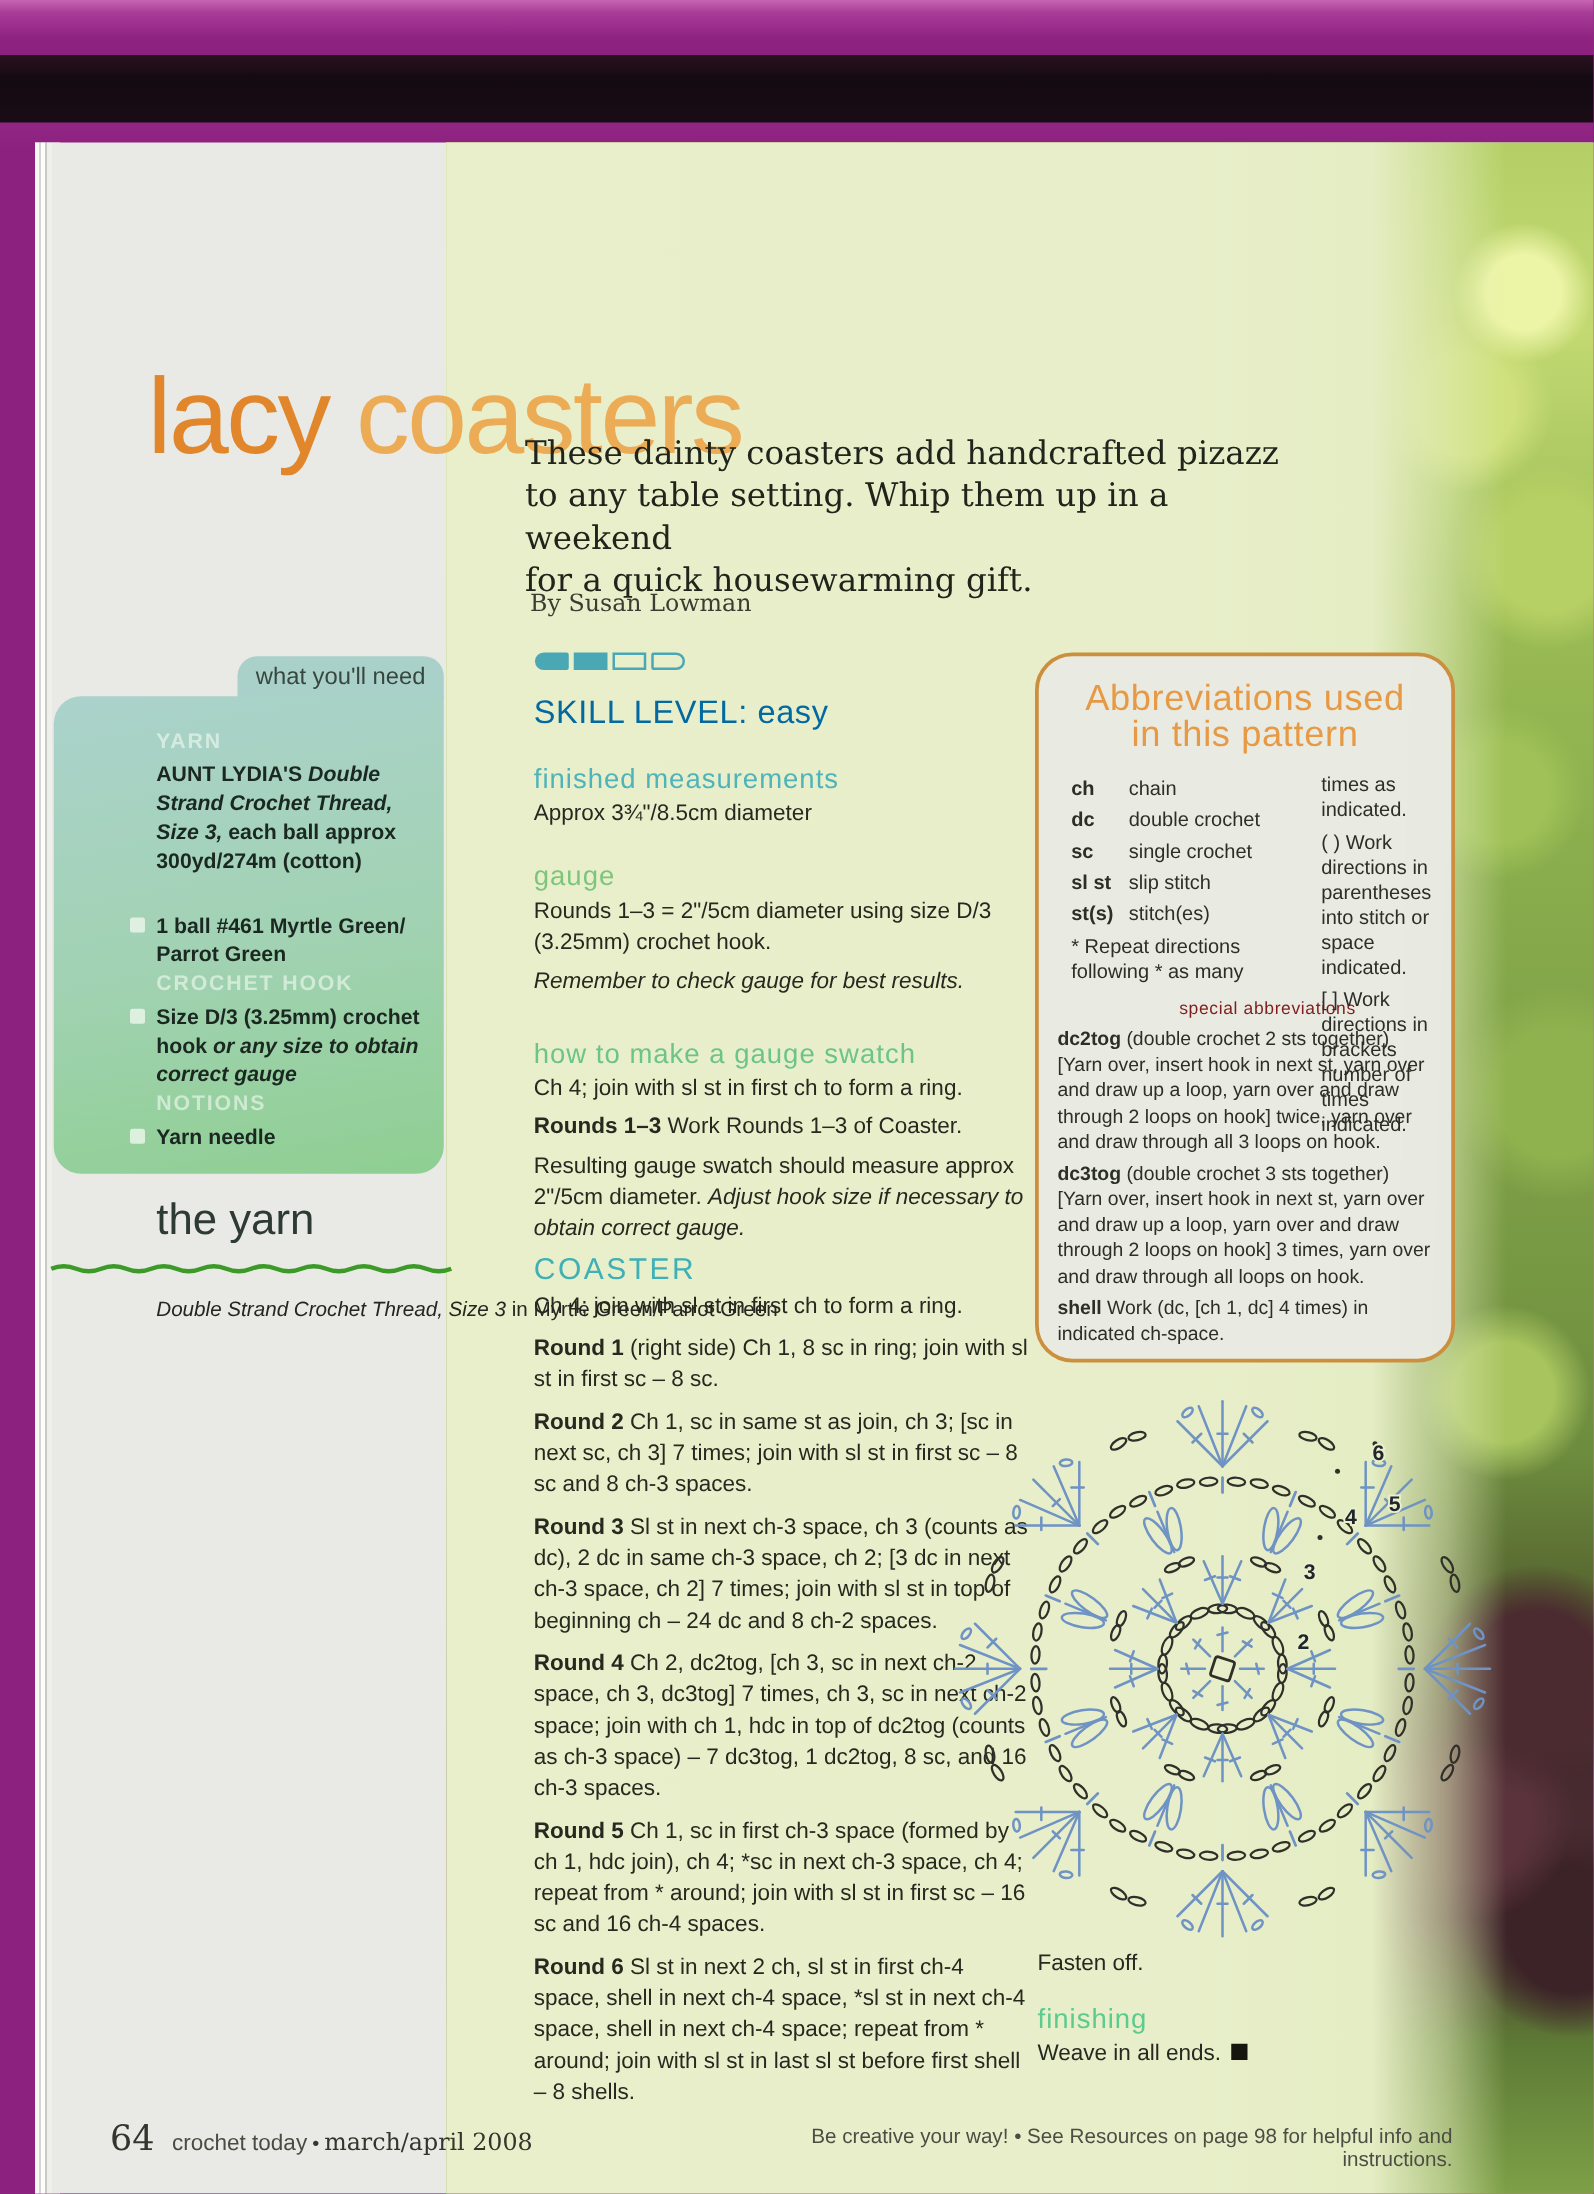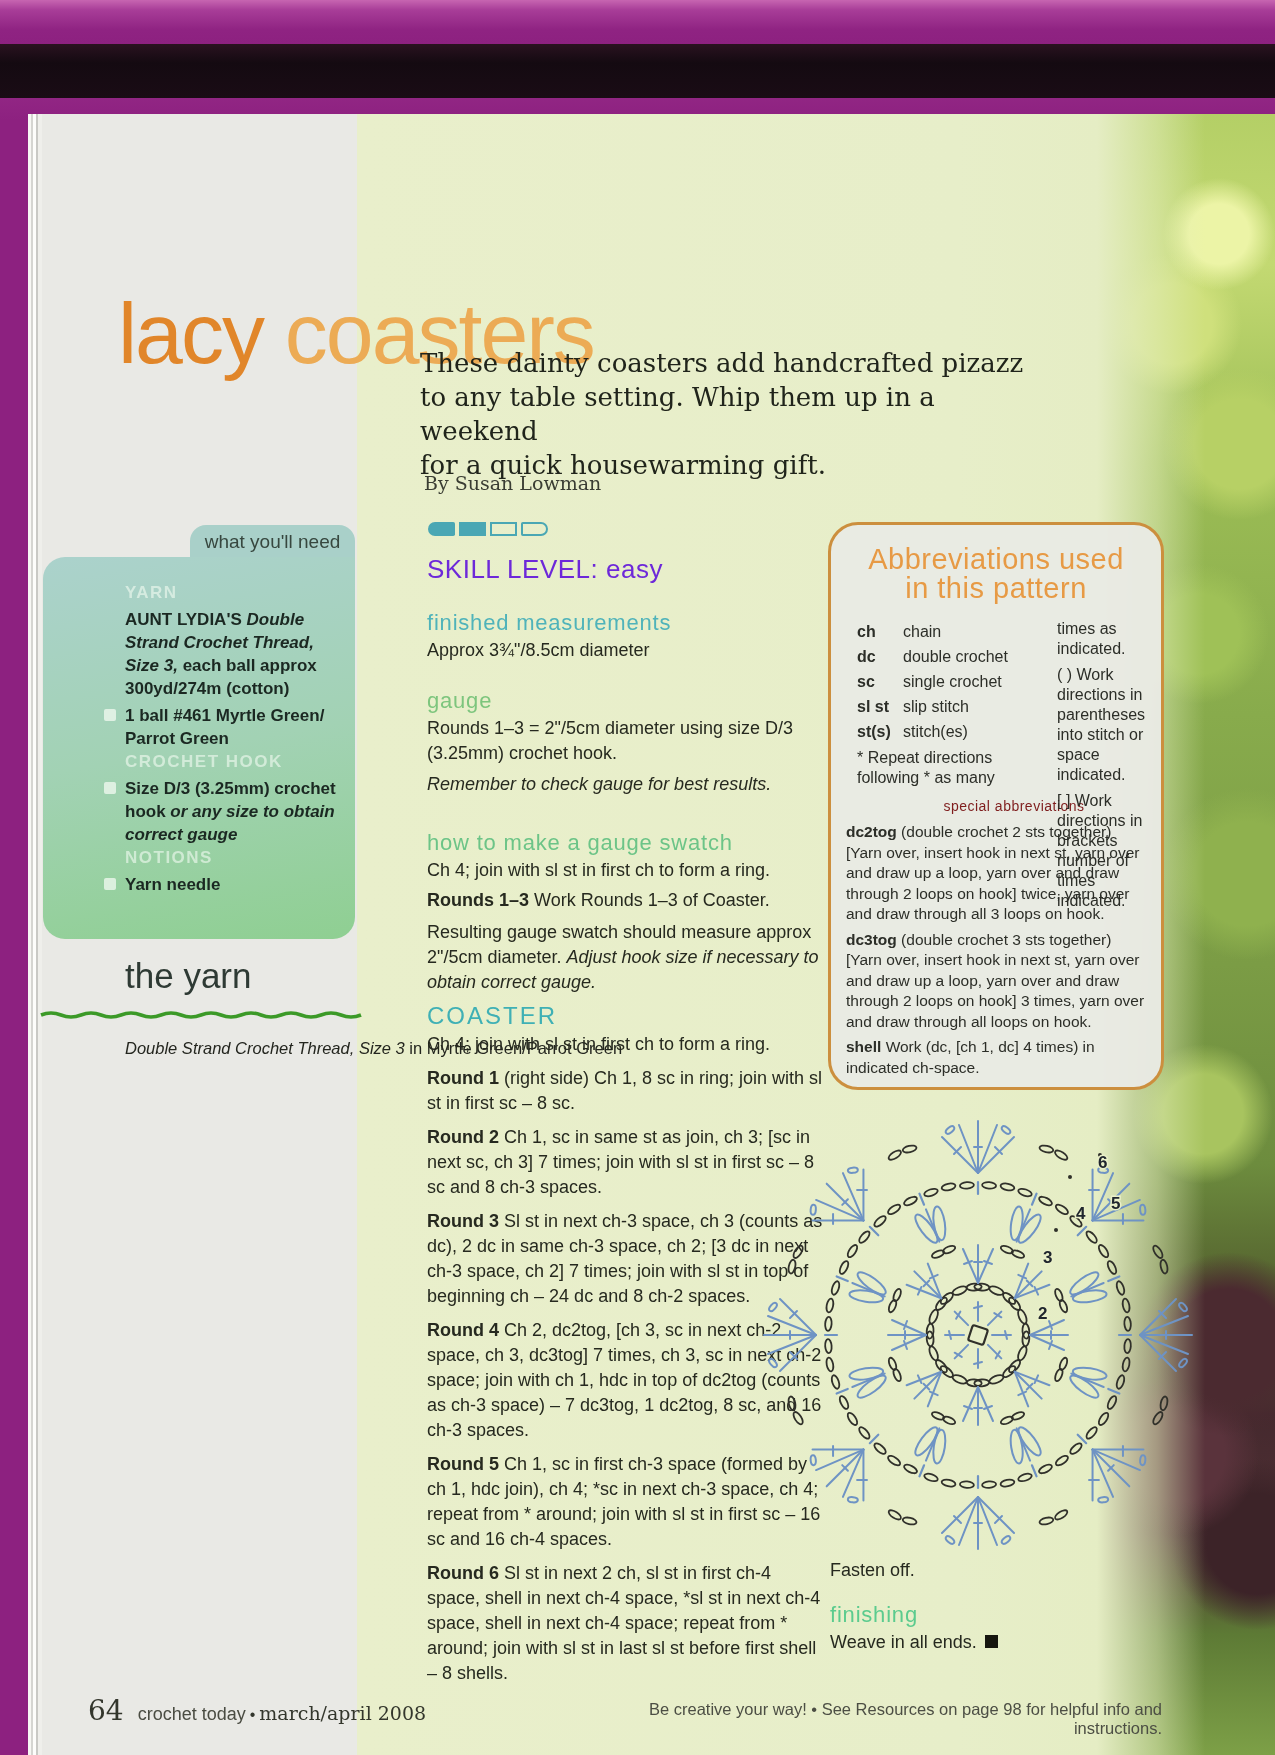--- a/index.html
+++ b/index.html
@@ -29,35 +29,35 @@
   .intro{position:absolute;left:392px;top:232px;width:640px;font-family:"DejaVu Serif",serif;font-size:26px;line-height:34px;color:#20241b;}
   .byline{position:absolute;left:396px;top:358px;font-family:"DejaVu Serif",serif;font-size:19px;color:#3a3d33;}
   
   .need-tab{position:absolute;left:162px;top:411px;width:165px;height:34px;background:#a9d0c9;border-radius:16px 16px 0 0;
     display:flex;align-items:center;justify-content:center;font-size:19px;color:#37473f;}
   .need-box{position:absolute;left:15px;top:443px;width:312px;height:382px;border-radius:22px 0 22px 22px;
     background:linear-gradient(170deg,#abd2cc 0%,#a2d2b4 50%,#8fcf92 100%);
     padding:24px 16px 0 82px;box-sizing:border-box;color:#1b2822;font-size:17px;line-height:23px;font-weight:bold;}
   .need-label{color:rgba(240,250,240,0.62);letter-spacing:1.5px;font-size:17px;margin:0 0 4px 0;}
   .need-box p{margin:0 0 4px 0;}
-  .need-item{display:flex;margin-top:4px;}
+  .need-item{display:flex;margin-top:29px;}
   .sq{flex:0 0 12px;width:12px;height:12px;background:rgba(238,248,238,0.8);border-radius:2px;margin:5px 9px 0 -21px;}
   .mt26{margin-top:26px;}
   
   .yarn-head{position:absolute;left:97px;top:842px;font-size:35px;color:#2e3a34;}
   .yarn-wave{position:absolute;left:12px;top:896px;}
   .yarn-cap{position:absolute;left:97px;top:924px;font-size:16.5px;line-height:21px;color:#24261f;font-weight:normal;}
   
   .pills{position:absolute;left:400px;top:408px;display:flex;gap:4px;}
   .pill{width:27px;height:14px;box-sizing:border-box;}
   .pill.f{background:#4aa7b4;}
   .pill.o{border:2.5px solid #4aa7b4;background:transparent;}
   .pill.rl{border-radius:8px 2px 2px 8px;}
   .pill.rr{border-radius:2px 8px 8px 2px;}
-  .skill{position:absolute;left:399px;top:440px;font-size:26px;letter-spacing:0.5px;color:#6d28d9;}
+  .skill{position:absolute;left:399px;top:440px;font-size:26px;letter-spacing:0.5px;color:#0369a1;}
   .h-teal{color:#4fb3ba;font-size:22px;letter-spacing:0.8px;}
   .h-green{color:#6cc487;font-size:22px;letter-spacing:0.8px;}
   .h-gauge{color:#7dc57d;font-size:22px;letter-spacing:0.8px;}
   .abs{position:absolute;}
   .body-col{color:#26291f;font-size:18px;line-height:25px;}
   .body-col p{margin:0;}
   .ital{font-style:italic;}
   .coaster-head{position:absolute;left:399px;top:888px;color:#3fb0b5;font-size:24px;letter-spacing:2px;}
   .rounds{position:absolute;left:399px;top:918px;width:396px;}
   .rounds p{margin:0 0 9px 0;}

